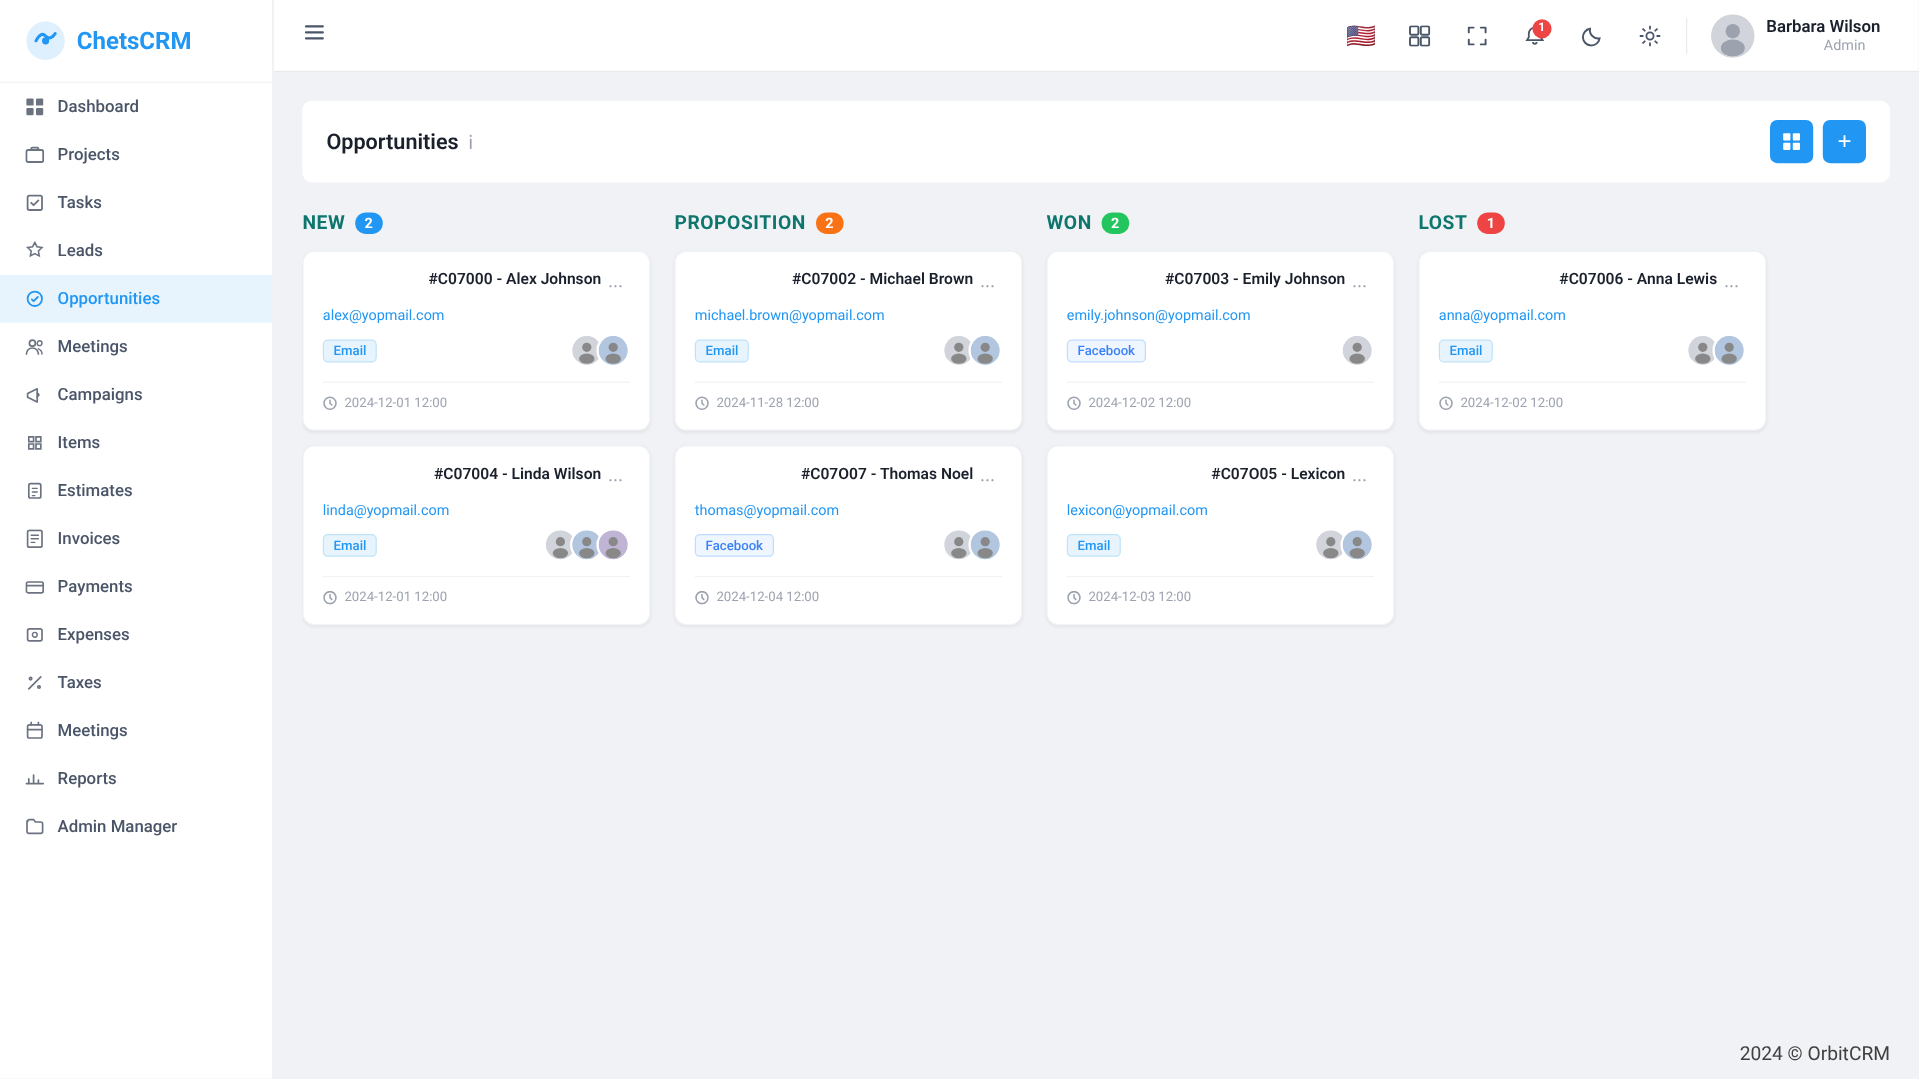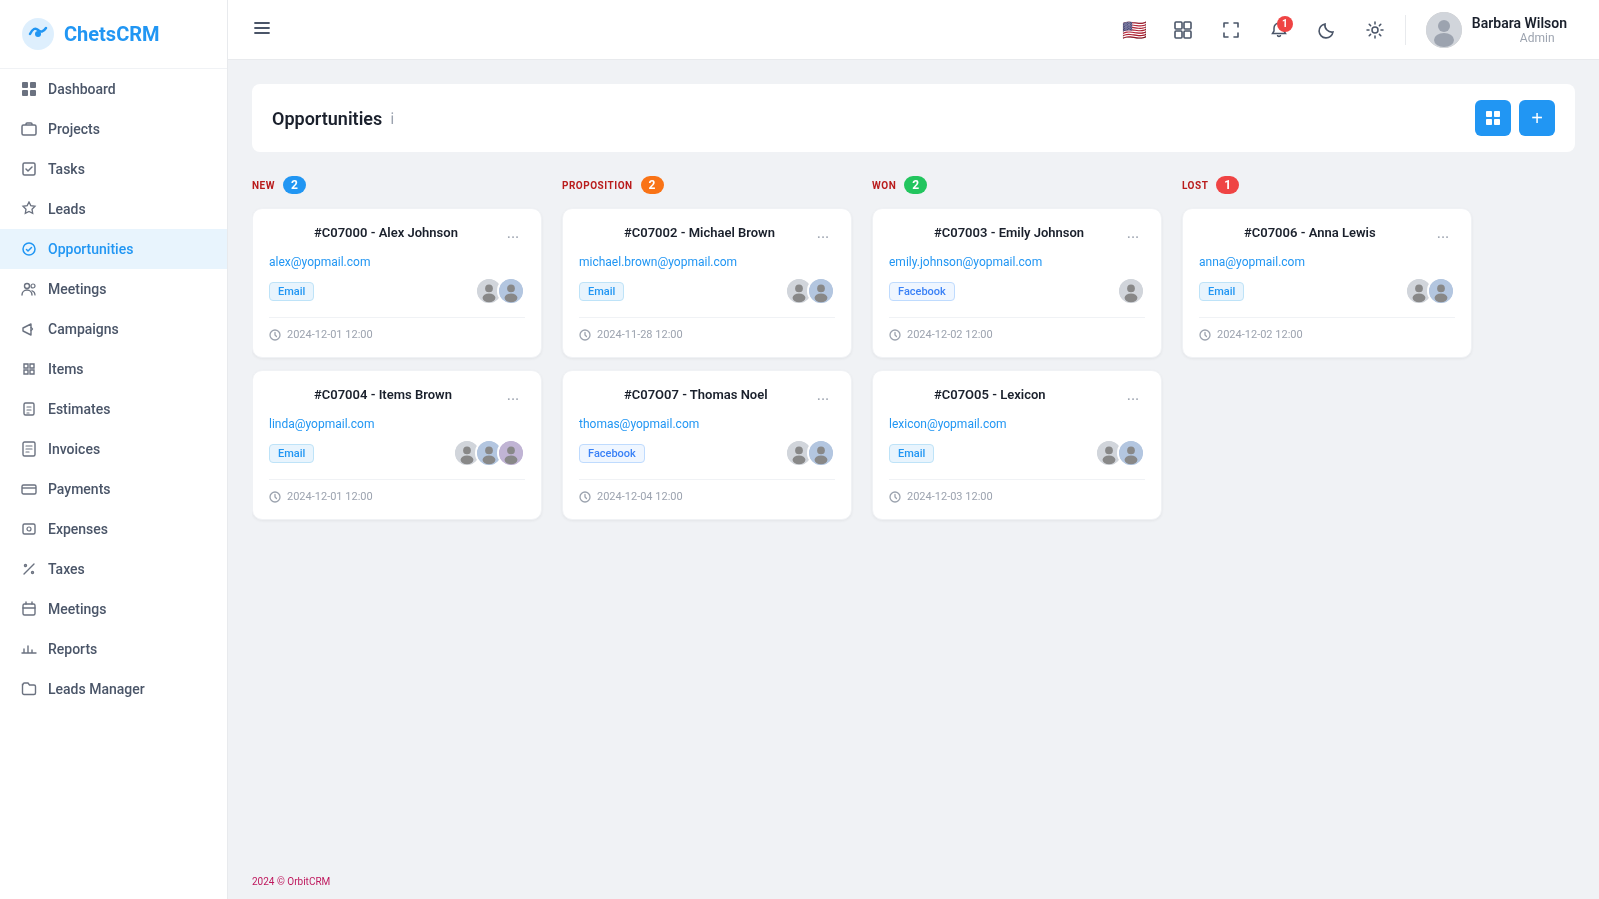--- a/index.html
+++ b/index.html
@@ -42,47 +42,47 @@
     .page-title { font-size: 18px; font-weight: 600; color: #1a202c; }
     .info-icon { color: #9ca3af; cursor: pointer; font-size: 16px; }
     .page-actions { display: flex; gap: 8px; }
     .btn-grid { width: 36px; height: 36px; background: #2196F3; color: #fff; border: none; border-radius: 6px; cursor: pointer; display: flex; align-items: center; justify-content: center; }
     .btn-add { width: 36px; height: 36px; background: #2196F3; color: #fff; border: none; border-radius: 6px; cursor: pointer; display: flex; align-items: center; justify-content: center; font-size: 20px; }
 
     
     .kanban-board { display: flex; gap: 20px; overflow-x: auto; align-items: flex-start; }
     .kanban-column { min-width: 290px; width: 290px; flex-shrink: 0; }
     .column-header { display: flex; align-items: center; gap: 8px; margin-bottom: 14px; }
-    .column-title { font-size: 10px; font-weight: 700; color: #b91c1c; text-transform: uppercase; letter-spacing: 0.5px; }
+    .column-title { font-size: 16px; font-weight: 700; color: #0f766e; text-transform: uppercase; letter-spacing: 0.5px; }
     .column-badge { padding: 2px 8px; border-radius: 10px; font-size: 12px; font-weight: 700; color: #fff; }
     .badge-blue { background: #2196F3; }
     .badge-orange { background: #f97316; }
     .badge-green { background: #22c55e; }
     .badge-red { background: #ef4444; }
 
     
     .card { background: #fff; border-radius: 10px; padding: 16px; margin-bottom: 12px; box-shadow: 0 1px 3px rgba(0,0,0,0.06); border: 1px solid #f0f2f5; }
-    .card-header { display: flex; align-items: flex-start; justify-content: space-between; margin-bottom: 6px; margin-left: 45px; }
+    .card-header { display: flex; align-items: flex-start; justify-content: flex-end; margin-bottom: 6px; margin-left: 45px; }
     .card-title { font-size: 13px; font-weight: 600; color: #1a202c; }
     .card-more { color: #9ca3af; cursor: pointer; font-size: 16px; width: 24px; height: 24px; display: flex; align-items: center; justify-content: center; border-radius: 4px; flex-shrink: 0; }
     .card-email { font-size: 12px; color: #2196F3; margin-bottom: 8px; }
     .card-meta { display: flex; align-items: center; justify-content: space-between; margin-bottom: 12px; }
     .card-tag { padding: 2px 8px; border-radius: 4px; font-size: 11px; font-weight: 500; background: #e8f4fd; color: #2196F3; border: 1px solid #bee3f8; }
     .card-tag-email { background: #e8f4fd; color: #2196F3; border-color: #bee3f8; }
     .card-tag-facebook { background: #eff6ff; color: #3b82f6; border-color: #bfdbfe; }
     .card-avatars { display: flex; }
     .card-avatar { width: 28px; height: 28px; border-radius: 50%; background: #ddd; overflow: hidden; margin-left: -6px; border: 2px solid #fff; }
     .card-avatar:first-child { margin-left: 0; }
     .card-divider { border: none; border-top: 1px solid #f0f2f5; margin-bottom: 10px; }
     .card-time { display: flex; align-items: center; gap: 6px; font-size: 11px; color: #9ca3af; }
 
     
     .person-circle { border-radius: 50%; overflow: hidden; }
 
-    .footer { text-align: left; padding: 12px 24px; font-size: 10px; color: #be185d; background: transparent; }
+    .footer { text-align: right; padding: 12px 24px; font-size: 16px; color: #404040; background: transparent; }
   </style>
 </head>
 <body>
 
 <div class="sidebar">
   <div class="sidebar-logo">
     <svg class="logo-icon" viewBox="0 0 36 36">
       <circle cx="18" cy="18" r="16" fill="#2196F3" opacity="0.15"></circle>
       <path d="M10 18 Q14 10 18 14 Q22 18 26 12" stroke="#2196F3" stroke-width="2.5" fill="none" stroke-linecap="round"></path>
       <circle cx="18" cy="18" r="3" fill="#2196F3"></circle>
@@ -242,21 +242,21 @@
       </span>
       <span>Reports</span>
     </div>
 
     <div class="nav-item">
       <span class="nav-icon">
         <svg width="16" height="16" viewBox="0 0 16 16" fill="none">
             <path d="M2 3.5A1.5 1.5 0 013.5 2H7l1.5 2H13a1.5 1.5 0 011.5 1.5V12A1.5 1.5 0 0113 13.5H3A1.5 1.5 0 011.5 12V3.5z" stroke="#6b7280" stroke-width="1.4"></path>
           </svg>
       </span>
-      <span>Leads Manager</span>
+      <span>Admin Manager</span>
     </div>
   </nav>
 </div>
 
 <div class="main">
 
   <div class="header">
     <div class="header-menu-icon">
       <svg width="20" height="20" viewBox="0 0 20 20" fill="none">
           <path d="M3 5h14M3 10h14M3 15h14" stroke="#4a5568" stroke-width="1.8" stroke-linecap="round"></path>
@@ -371,21 +371,21 @@
       <div class="card-time">
         <svg width="12" height="12" viewBox="0 0 12 12" fill="none">
                 <circle cx="6" cy="6" r="5" stroke="#9ca3af" stroke-width="1.3"></circle>
                 <path d="M6 3.5V6l1.5 1.5" stroke="#9ca3af" stroke-width="1.3" stroke-linecap="round"></path>
               </svg>
         <span>2024-12-01 12:00</span>
       </div>
     </div>
           <div class="card">
       <div class="card-header">
-        <span class="card-title">#C07004 - Items Brown</span>
+        <span class="card-title">#C07004 - Linda Wilson</span>
         <span class="card-more">···</span>
       </div>
       <div class="card-email">linda@yopmail.com</div>
       <div class="card-meta">
         <span class="card-tag card-tag-email">Email</span>
         <div class="card-avatars">
                 <div class="card-avatar person-circle" style="background:#d1d5db;">
     <svg viewBox="0 0 28 28" fill="none">
                     <circle cx="14" cy="14" r="14" fill="#d1d5db"></circle>
                     <circle cx="14" cy="11" r="4.5" fill="#888"></circle>

